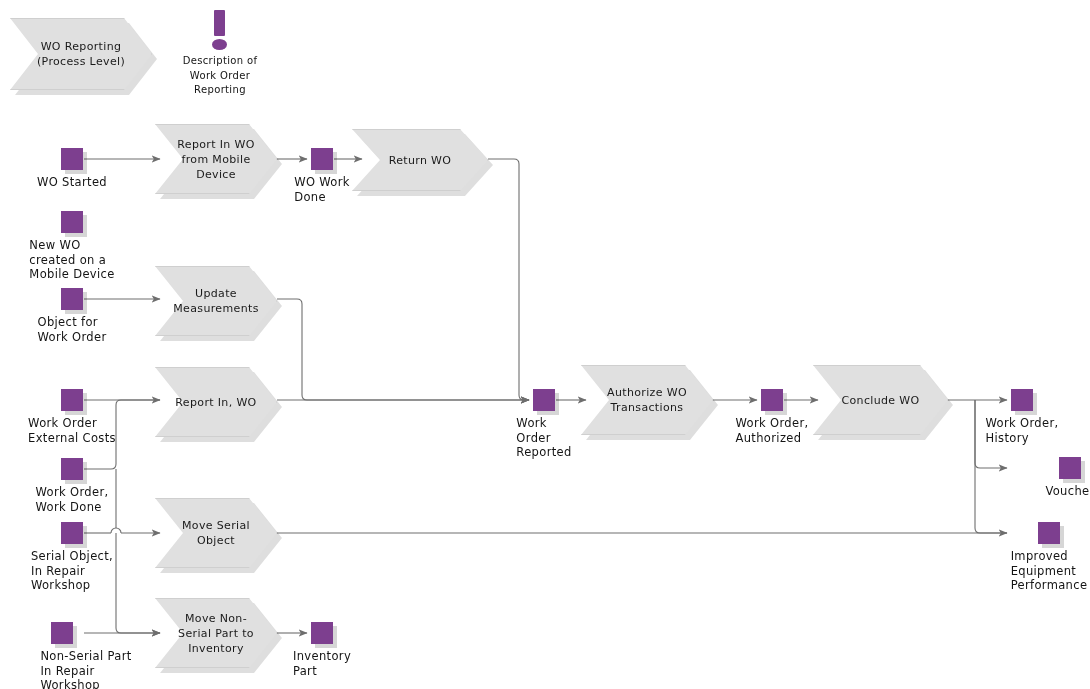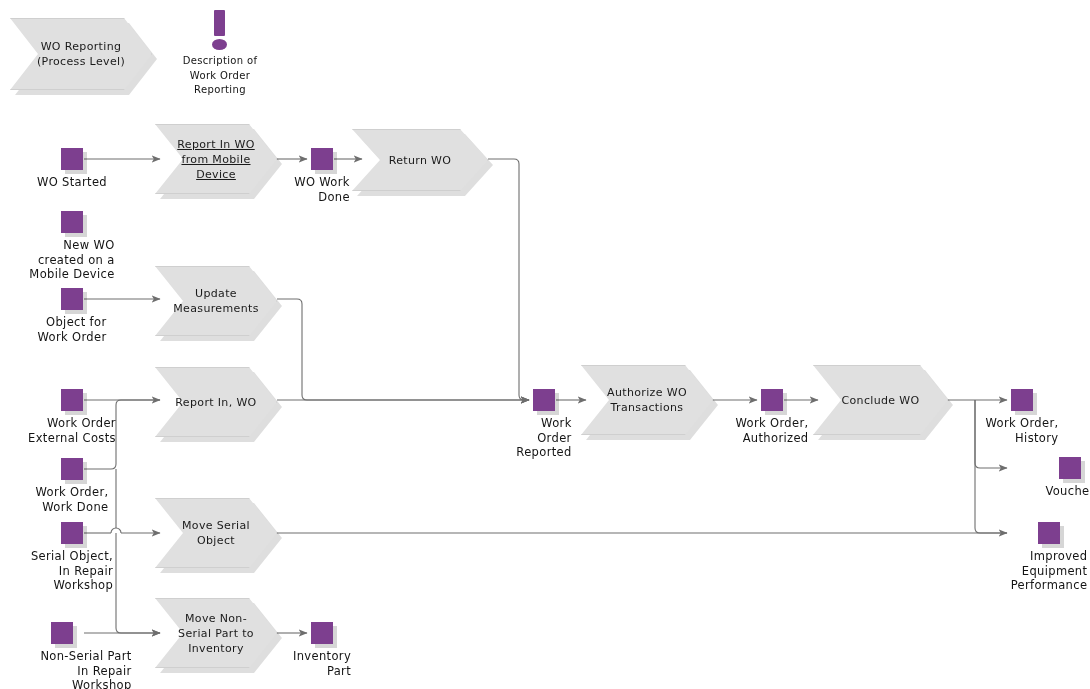--- a/index.html
+++ b/index.html
@@ -58,21 +58,21 @@
     width:22px;height:22px;
     background:rgba(0,0,0,.16);
     z-index:-1;
   }
   .state .cap{
     position:absolute;
     top:27px;
     left:50%;
     transform:translateX(-50%);
     white-space:nowrap;
-    text-align:right;
+    text-align:left;
     font-size:11.5px;
     line-height:14.5px;
     color:#141414;
     letter-spacing:.35px;
   }
 
   
   .note{position:absolute;z-index:5;}
   .note .bar{
     position:absolute;left:8px;top:0;
@@ -161,21 +161,21 @@
   <div class="note" style="left:206px;top:10px;width:28px;height:40px;">
     <div class="bar"></div>
     <div class="dot"></div>
     <div class="cap">
       <div>Description of</div>
       <div>Work Order</div>
       <div>Reporting</div>
     </div>
   </div>
 
-  <div class="proc" style="left:155px;top:124px;width:122px;height:70px;text-decoration:underline;">
+  <div class="proc" style="left:155px;top:124px;width:122px;height:70px;">
     <div class="shade"></div>
     <div class="body"></div>
     <div class="lbl">
       <div>Report In WO</div>
       <div>from Mobile</div>
       <div>Device</div>
     </div>
   </div>
 
   <div class="proc" style="left:352px;top:129px;width:136px;height:62px;">

